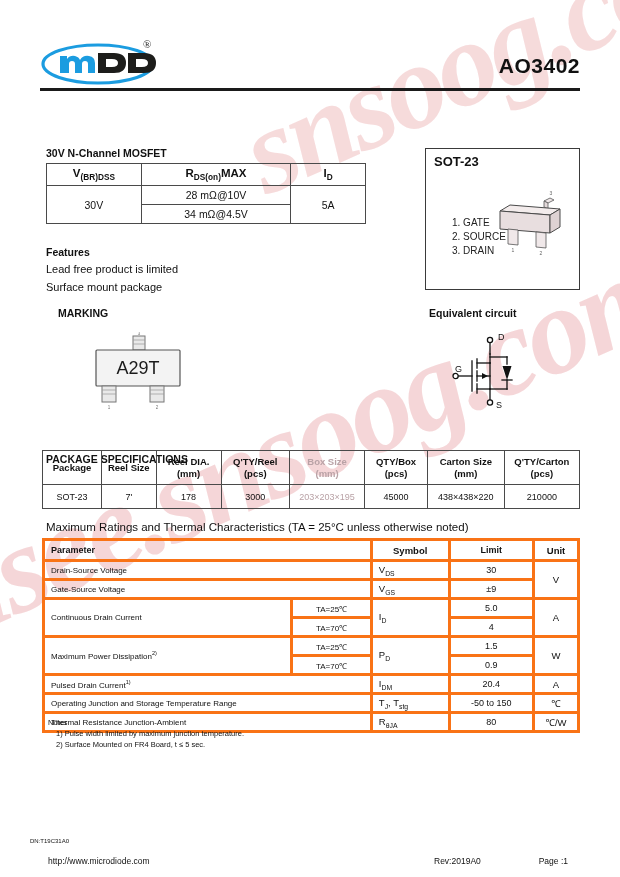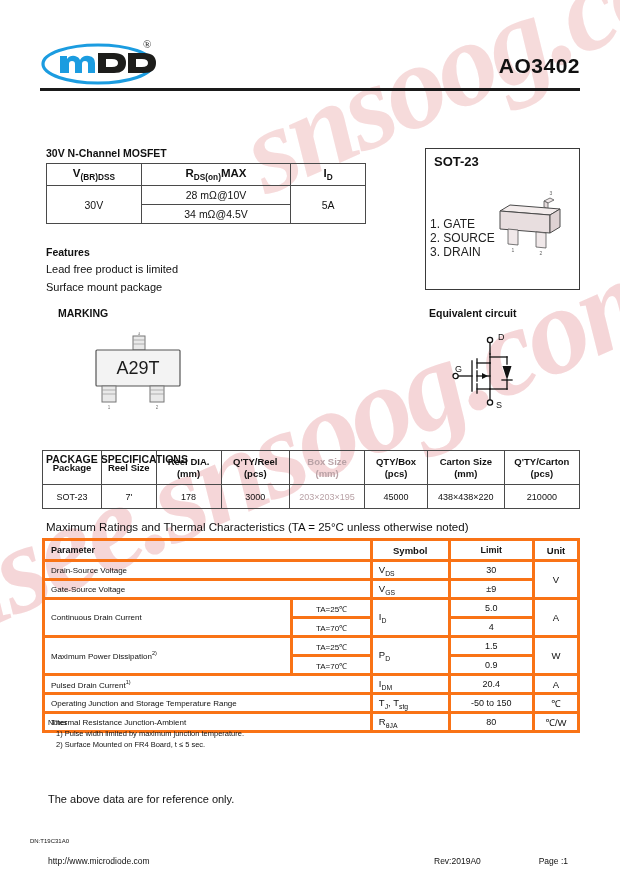--- a/index.html
+++ b/index.html
@@ -117,21 +117,21 @@
 
   
   #sot-box {
     position: absolute; left: 425px; top: 148px; width: 155px; height: 142px;
     border: 1px solid #3a3a3a; background: transparent;
   }
   #sot-title {
     position: absolute; left: 8px; top: 5px;
     font-size: 13px; font-weight: 700; color: #111;
   }
-  .pin-line { position: absolute; left: 4px; font-size: 12px; color: #222; }
+  .pin-line { position: absolute; left: 26px; font-size: 10px; color: #222; }
   #pin-1 { top: 68px; }
   #pin-2 { top: 82px; }
   #pin-3 { top: 96px; }
   #sot-drawing { position: absolute; left: 62px; top: 30px; }
 
   
   #eq-title { position: absolute; left: 429px; top: 307px; font-size: 10.5px; font-weight: 700; }
   #eq-fig { position: absolute; left: 452px; top: 330px; }
 
   
@@ -445,21 +445,20 @@
       </tr>
     </tbody>
   </table>
 
   <div id="notes">
     <div class="n-title">Notes</div>
     <div class="n-item">1)  Pulse width limited by maximum junction temperature.</div>
     <div class="n-item">2)  Surface Mounted on FR4 Board, t   ≤ 5 sec.</div>
   </div>
 
-  <div id="reference-note">The above data are for reference only.</div>
 
   <div id="dn-code">DN:T19C31A0</div>
   <div id="footer">
     <span class="f-url">http://www.microdiode.com</span>
     <span class="f-rev">Rev:2019A0</span>
     <span class="f-page">Page :1</span>
   </div>
 
 </div>
 

